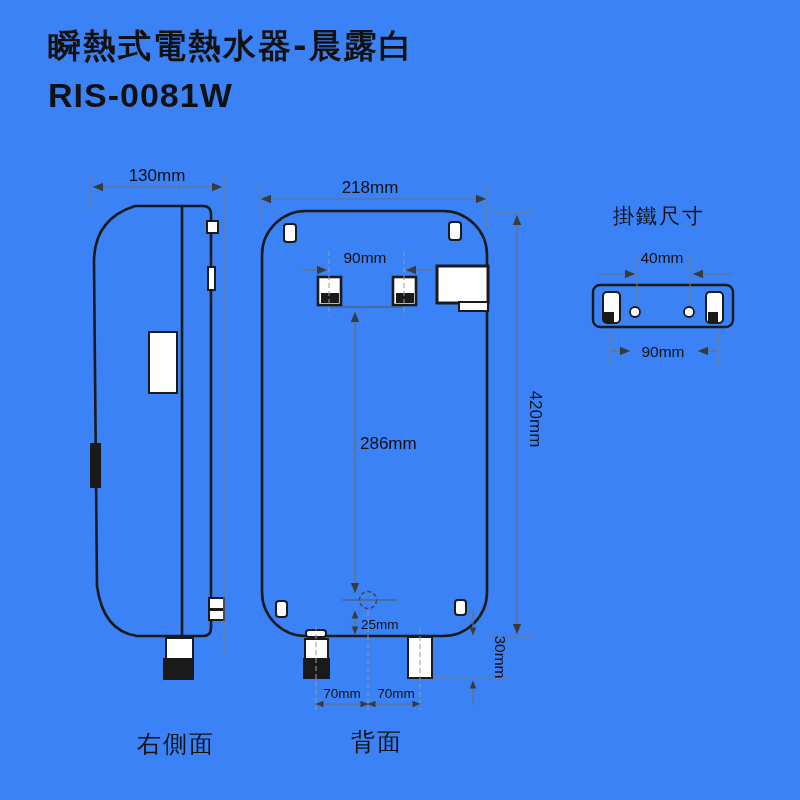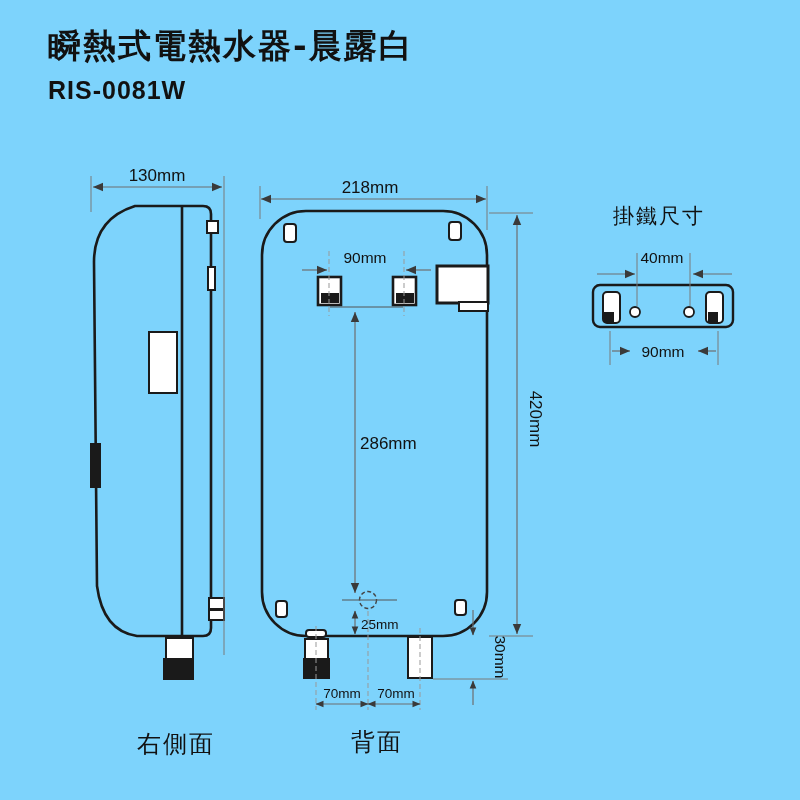--- a/index.html
+++ b/index.html
@@ -1,20 +1,20 @@
 <!DOCTYPE html>
 <html><head>
 <meta charset="utf-8">
 <style>
   html,body{margin:0;padding:0;background:#fff;}
-  #page{position:relative;width:800px;height:800px;background:#7dd3fc;overflow:hidden;
+  #page{position:relative;width:800px;height:800px;background:#3b82f6;overflow:hidden;
         font-family:"Liberation Sans",sans-serif;color:#111;}
   .title{position:absolute;left:48px;top:24px;font-size:33px;font-weight:bold;
          font-family:"DejaVu Serif","Liberation Serif",serif;letter-spacing:2px;white-space:nowrap;}
-  .model{position:absolute;left:48px;top:76px;font-size:25px;font-weight:bold;
+  .model{position:absolute;left:48px;top:76px;font-size:34px;font-weight:bold;
          font-family:"Liberation Sans",sans-serif;letter-spacing:1px;}
   svg{position:absolute;left:0;top:0;}
   svg text{font-family:"Liberation Sans",sans-serif;fill:#111;}
   .dimtxt{font-size:17px;}
   .dimtxt-s{font-size:13.5px;}
   .dimtxt-m{font-size:15.5px;}
   .viewlabel{font-size:24px;font-weight:500;letter-spacing:2px;}
   .bracket-title{font-size:21px;font-weight:500;letter-spacing:2px;}
   .outline{fill:none;stroke:#1a1a1a;stroke-width:2.6;stroke-linejoin:round;}
   .detail{fill:#fff;stroke:#1a1a1a;stroke-width:2;}

